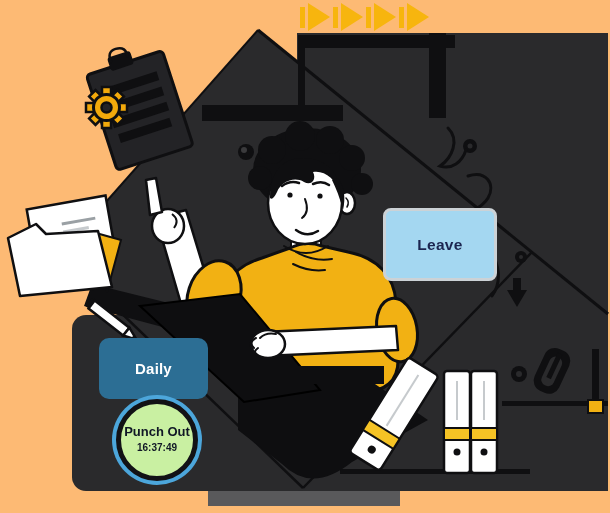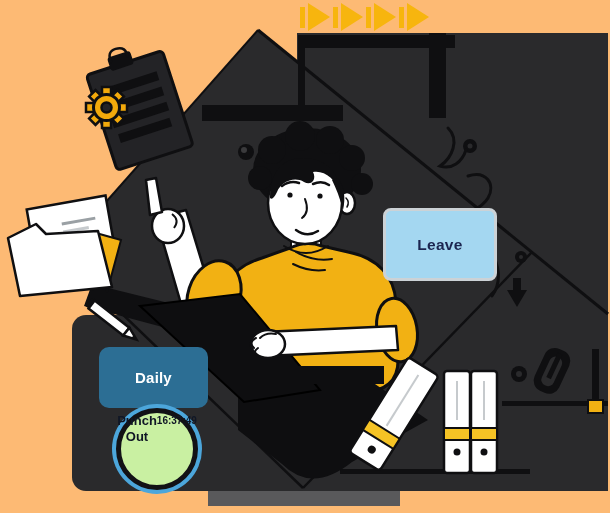--- a/index.html
+++ b/index.html
@@ -19,29 +19,28 @@
     letter-spacing:.3px;
   }
   .attendance-badge{
     left:99px;top:338px;width:109px;height:61px;
     background:var(--attendance-bg,#2C6E94);
     border-radius:10px;
     color:var(--attendance-text,#FFFFFF);
     font-size:15px;line-height:18px;
     display:flex;flex-direction:column;justify-content:center;
     letter-spacing:.2px;
-    margin-top:9px;
   }
   .punch-badge{
-    left:116px;top:408px;width:82px;height:82px;border-radius:50%;
+    left:116px;top:399px;width:82px;height:82px;border-radius:50%;
     background:var(--punch-bg,#C9F0A2);
     border:5px solid #121216;
     box-shadow:0 0 0 4px var(--punch-ring,#4CA6DB);
     color:var(--punch-text,#101726);
-    display:flex;flex-direction:row;justify-content:center;
+    display:flex;flex-direction:column;justify-content:center;
     font-size:13px;line-height:16px;
   }
   .punch-badge .time{font-size:10px;}
 </style>
 </head>
 <body>
 
 <div class="canvas">
 
   <svg viewBox="0 0 610 513" width="610" height="513">

